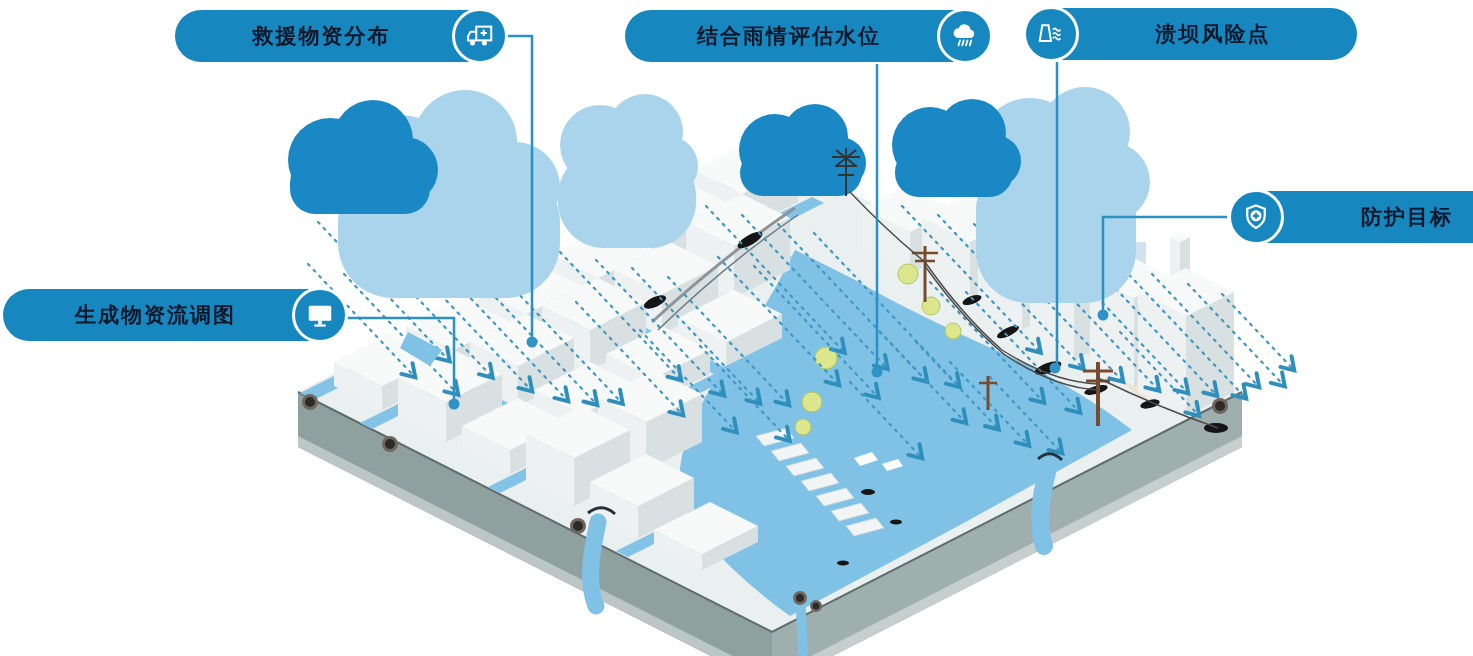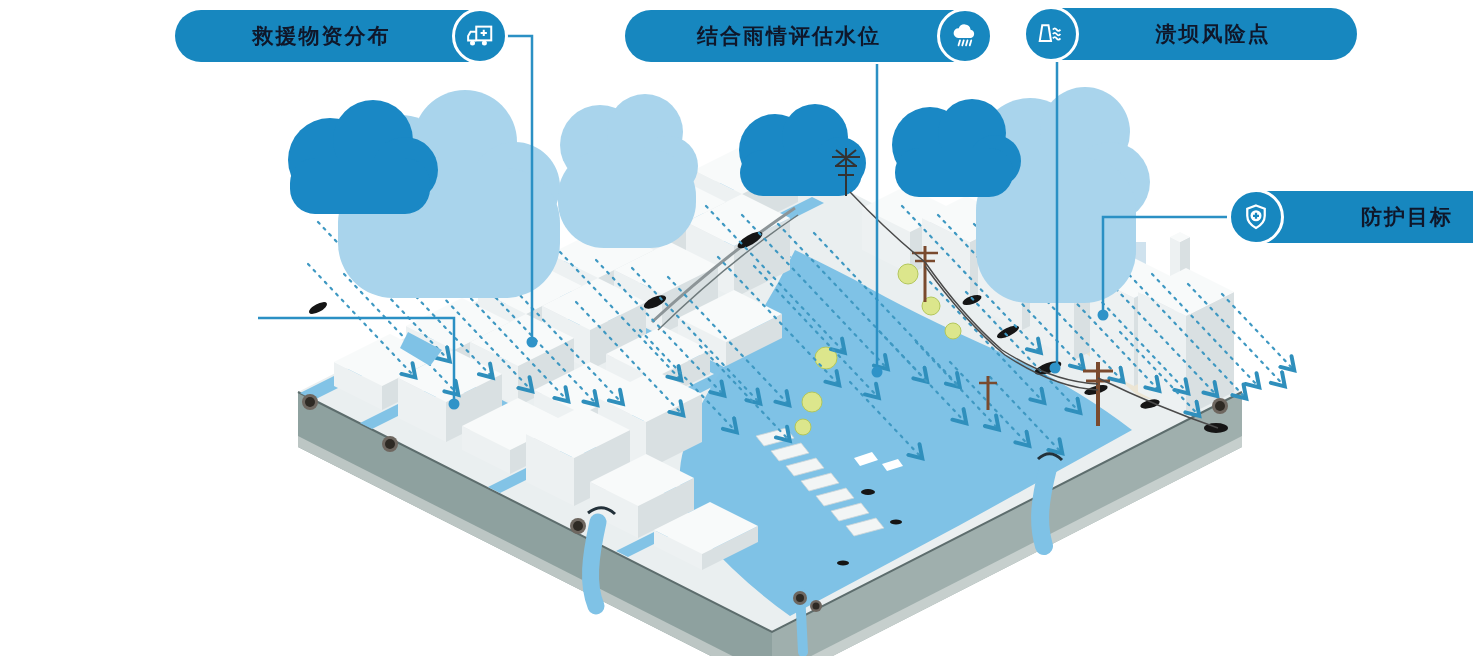--- a/index.html
+++ b/index.html
@@ -388,14 +388,24 @@
   <span class="icon-circle left">
     <svg width="30" height="30" viewBox="0 0 24 24">
       <path d="M12,2.8 L19,5.4 V11 c0,4.6 -3,7.6 -7,9.8 c-4,-2.2 -7,-5.2 -7,-9.8 V5.4 Z" fill="none" stroke="#fff" stroke-width="1.8"></path>
       <circle cx="12" cy="11" r="4.4" fill="#fff"></circle>
       <path d="M12,8.6 v4.8 M9.6,11 h4.8" stroke="#1787bf" stroke-width="1.8"></path>
     </svg>
   </span>
   <span class="lbl">防护目标</span>
 </div>
 
+<div class="callout pad-r" style="left:3px;top:289px;width:257px;">
+  <span class="lbl">生成物资流调图</span>
+  <span class="icon-circle right">
+    <svg width="30" height="30" viewBox="0 0 24 24" fill="#fff">
+      <rect x="3" y="4.5" width="18" height="12" rx="1"></rect>
+      <rect x="10.5" y="16.5" width="3" height="3"></rect>
+      <rect x="7.5" y="19.5" width="9" height="1.8"></rect>
+    </svg>
+  </span>
+</div>
 
 </div>
 
 </body></html>

